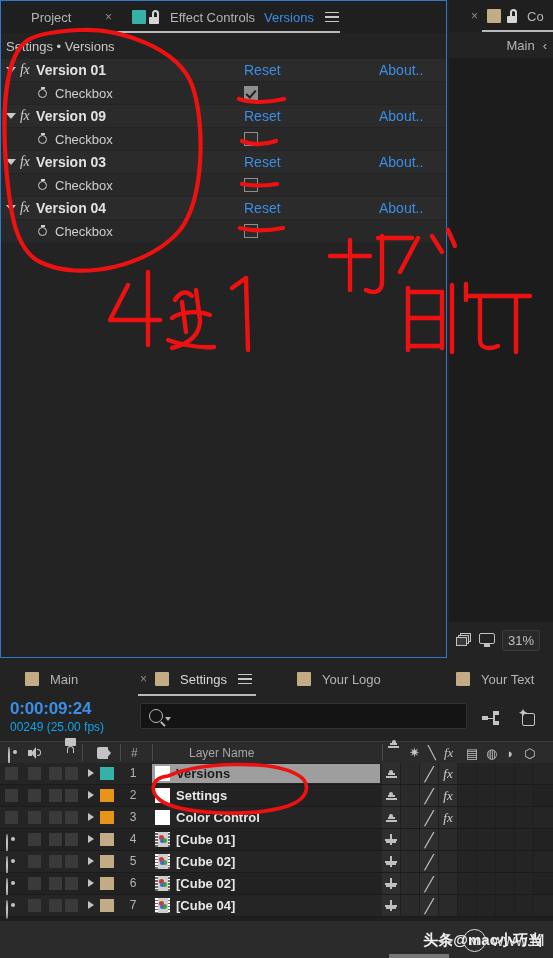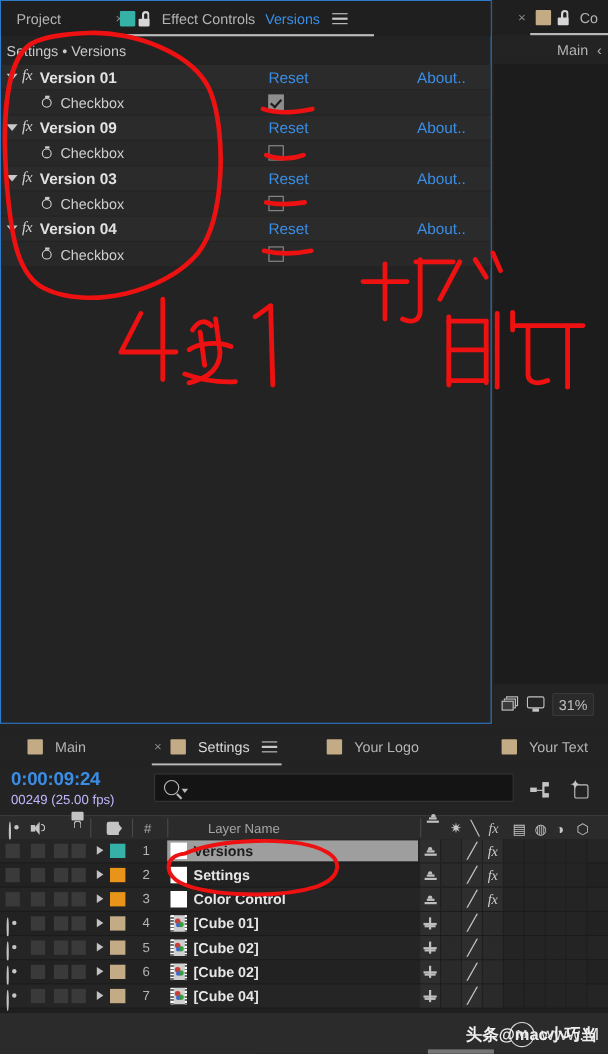--- a/index.html
+++ b/index.html
@@ -12,21 +12,21 @@
 
   
   .top-area{position:absolute;left:0;top:0;width:553px;height:663px;background:#232323;}
 
   
   .ec-panel{position:absolute;left:0;top:0;width:447px;height:658px;background:#232323;
             border:1px solid #2f79c9;box-sizing:border-box;}
   .ec-tabbar{position:absolute;left:0;top:0;width:100%;height:32px;background:#1f1f1f;}
   .tab{position:absolute;display:flex;align-items:center;height:32px;font-size:13px;color:#b4b4b4;}
   .tab .label{padding:0 2px;}
-  .tab-project{left:12px;}
+  .tab-project{left:28px;}
   .tab-x{position:absolute;font-size:12px;color:#8d8d8d;line-height:32px;}
   .swatch{width:14px;height:14px;display:inline-block;border-radius:1px;}
   .lockglyph{width:12px;height:14px;position:relative;display:inline-block;margin:0 2px;}
   .lockglyph i{position:absolute;left:1px;bottom:0;width:10px;height:7px;background:#d6d6d6;border-radius:1px;}
   .lockglyph b{position:absolute;left:4px;top:0;width:7px;height:8px;border:2px solid #d6d6d6;
                border-bottom:none;border-radius:4px 4px 0 0;box-sizing:border-box;}
   .tab-active-underline{position:absolute;height:2px;background:#b9b9b9;bottom:0;}
   .hamburger{display:inline-block;width:14px;}
   .hamburger span{display:block;height:1.6px;background:#c8c8c8;margin:3px 0;}
 
@@ -64,21 +64,21 @@
            display:flex;align-items:center;gap:7px;padding-left:7px;box-sizing:border-box;}
   .zoombox{font-size:13px;color:#c0c0c0;border:1px solid #3a3a3a;border-radius:2px;padding:2px 5px;background:#2a2a2a;}
   .chev{font-size:13px;color:#b4b4b4;}
 
   
   .tl{position:absolute;left:0;top:663px;width:553px;height:258px;background:#1f1f1f;}
   .tl-tabbar{position:absolute;left:0;top:0;width:100%;height:33px;background:#232323;}
   .tl-head{position:absolute;left:0;top:33px;width:100%;height:45px;background:#232323;}
   .tc{position:absolute;left:10px;top:3px;}
   .tc .big{font-size:17px;font-weight:bold;color:#3a8ee6;letter-spacing:-0.2px;}
-  .tc .small{font-size:12px;color:#c4b5fd;margin-top:1px;}
+  .tc .small{font-size:12px;color:#0ea5e9;margin-top:1px;}
   .searchbar{position:absolute;left:140px;top:7px;width:327px;height:26px;background:#141414;
              border:1px solid #333;border-radius:2px;box-sizing:border-box;display:flex;align-items:center;padding-left:8px;}
   .mag{width:12px;height:12px;border:1.8px solid #b9b9b9;border-radius:50%;position:relative;}
   .mag::after{content:"";position:absolute;right:-4px;bottom:-3px;width:6px;height:1.8px;background:#b9b9b9;transform:rotate(45deg);}
   .caret{width:0;height:0;border-left:3.5px solid transparent;border-right:3.5px solid transparent;
          border-top:4px solid #b9b9b9;margin-left:2px;margin-top:5px;}
 
   .colhdr{position:absolute;left:0;top:78px;width:100%;height:22px;background:#2b2b2b;
           border-top:1px solid #3a3a3a;border-bottom:1px solid #141414;}
   .ci{position:absolute;top:3px;}
@@ -162,21 +162,21 @@
   <div class="top-area">
 
     <div class="ec-panel">
 
       <div class="ec-tabbar">
         <div class="tab tab-project">
           <span class="label">Project</span>
         </div>
         <span class="tab-x" style="left:104px;">×</span>
 
-        <div class="tab" style="left:108px;">
+        <div class="tab" style="left:131px;">
           <span class="swatch" style="background:#35b1a8;"></span>
           <span class="lockglyph">
               <b></b>
               <i></i>
             </span>
           <span class="label" style="margin-left:6px;">Effect Controls</span>
           <span class="label" style="color:#3a8ee6;margin-left:5px;">Versions</span>
           <span class="hamburger" style="margin-left:9px;">
               <span></span>
               <span></span>

